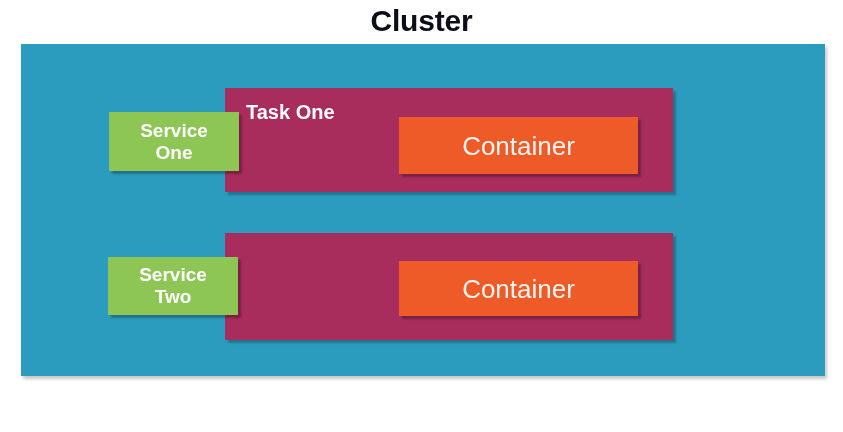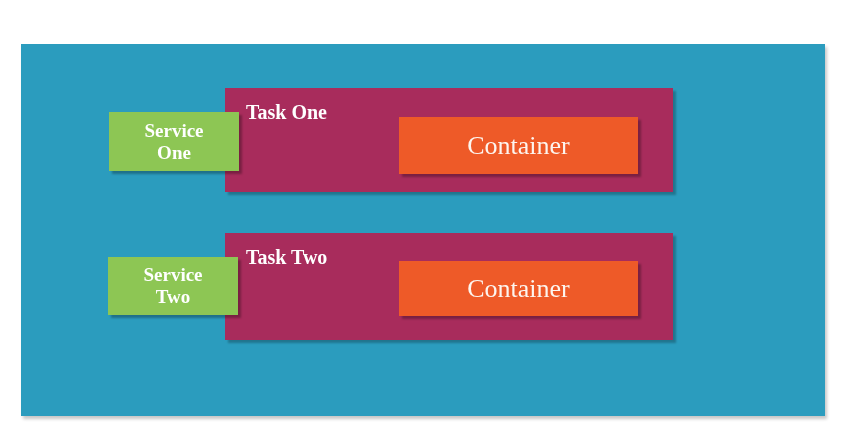--- a/index.html
+++ b/index.html
@@ -37,24 +37,23 @@
     letter-spacing: -0.2px;
     line-height: 36px;
   }
 
   
   .cluster-box {
     position: absolute;
     left: 21px;
     top: 44px;
     width: 804px;
-    height: 372px;
+    height: 332px;
     background: #2b9cbe;
     box-shadow: 2px 3px 3px rgba(0,0,0,0.22);
-    font-family: Liberation Serif, serif;
   }
 
   
   .task-box {
     position: absolute;
     background: #a82c5c;
     box-shadow: 3px 3px 2px rgba(0,0,0,0.25);
   }
   .task-box.task-one {
     left: 204px;
@@ -135,38 +134,38 @@
     font-weight: bold;
     color: #ffffff;
     line-height: 22px;
   }
 </style>
 </head>
 <body>
 
 <div id="diagram-root">
 
+  <div class="diagram-title">Cluster</div>
 
   <div class="cluster-box">
 
     <div class="task-box task-one">
       <div class="task-label">Task One</div>
 
       <div class="container-box container-one">
         <span class="container-label">Container</span>
       </div>
     </div>
 
     <div class="service-box service-one">
       <span class="service-label">Service</span>
       <span class="service-label">One</span>
     </div>
 
     <div class="task-box task-two">
-      <div class="task-label">Task Two</div>
 
       <div class="container-box container-two">
         <span class="container-label">Container</span>
       </div>
     </div>
 
     <div class="service-box service-two">
       <span class="service-label">Service</span>
       <span class="service-label">Two</span>
     </div>

